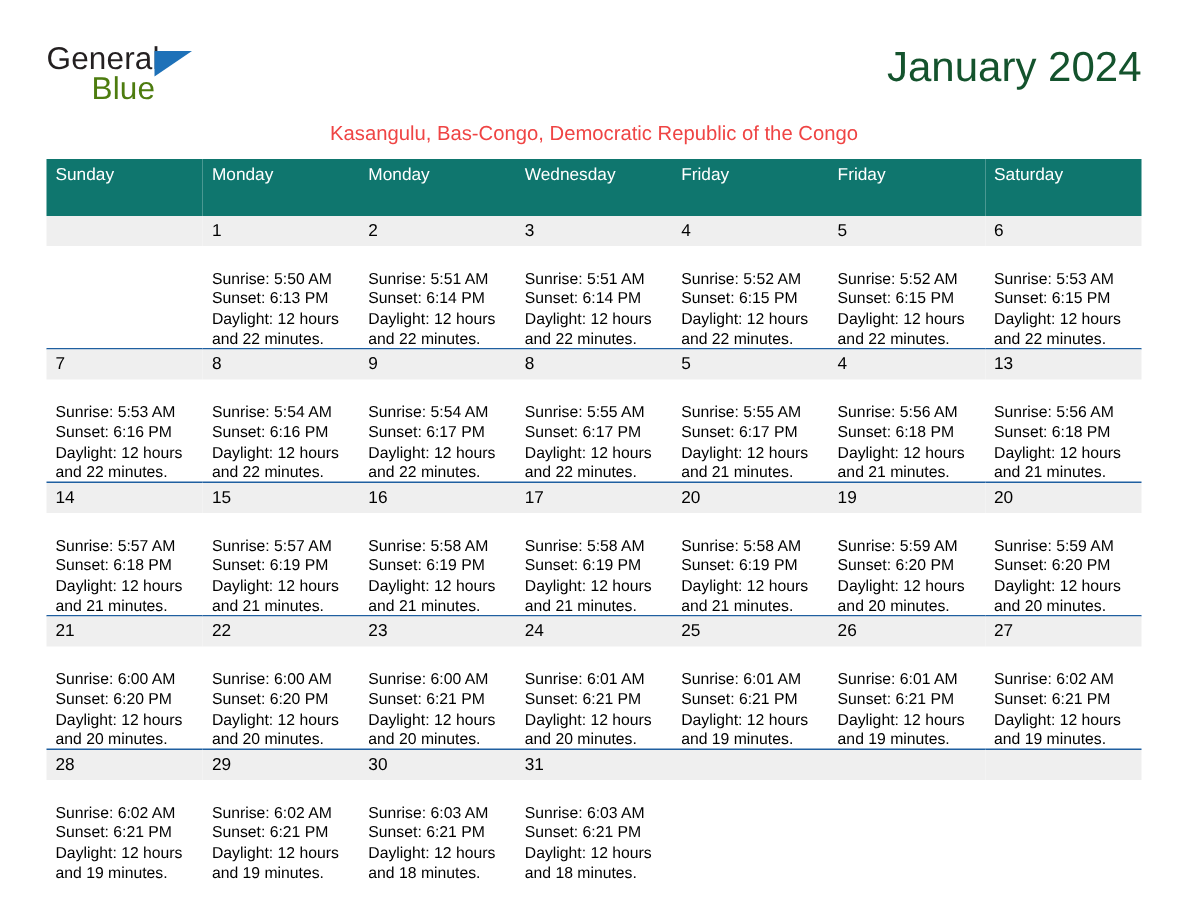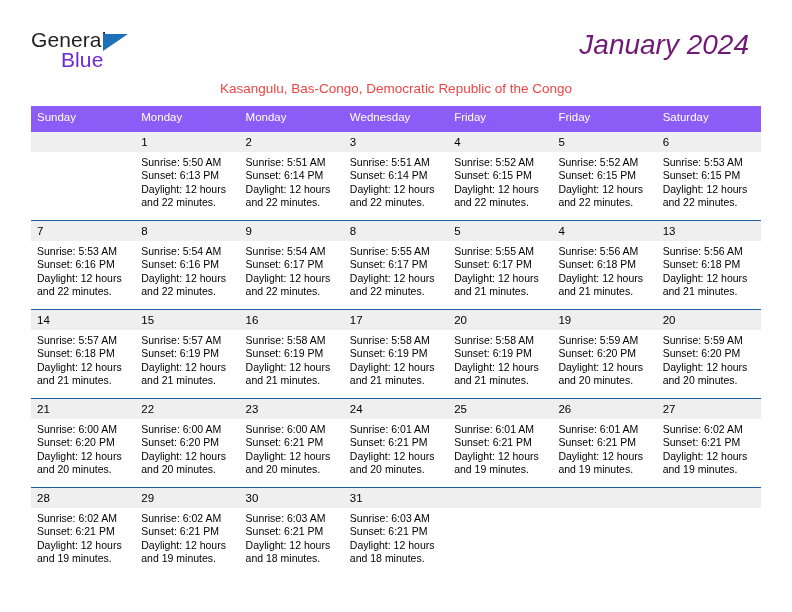--- a/index.html
+++ b/index.html
@@ -55,33 +55,32 @@
     height: 0;
     border-left: 25px solid #1e71b8;
     border-bottom: 17px solid transparent;
   }
   .logo-blue {
     position: absolute;
     left: 30px;
     top: 20px;
     font-size: 21px;
     letter-spacing: 0.1px;
-    color: #6d28d9;
+    color: #4d7c0f;
     font-family: "Liberation Sans", sans-serif;
   }
 
   .month-title {
     position: absolute;
-    right: 12px;
+    right: 0;
     top: 0;
     font-size: 28px;
-    color: #701a75;
+    color: #14532d;
     white-space: nowrap;
     line-height: 34px;
-    font-style: italic;
   }
 
   .location {
     position: absolute;
     left: 31px;
     top: 80px;
     width: 730px;
     text-align: center;
     font-size: 13.5px;
     color: #ef4444;
@@ -92,26 +91,26 @@
   .calendar {
     position: absolute;
     left: 31px;
     top: 106px;
     width: 730px;
     border-collapse: collapse;
     table-layout: fixed;
   }
 
   .calendar th {
-    background: #8b5cf6;
+    background: #0f766e;
     color: #ffffff;
     font-size: 11.5px;
     font-weight: normal;
     text-align: left;
-    padding: 4px 0 8px 6px;
+    padding: 4px 0 20px 6px;
     height: 14px;
     line-height: 14px;
   }
 
   .week-row td {
     vertical-align: top;
     padding: 0;
     border-top: 1.6px solid #1f5fa0;
     height: 88px;
   }
@@ -131,21 +130,21 @@
     color: #000000;
     padding: 3px 0 3px 6px;
     height: 14px;
     line-height: 14px;
   }
   .cell.empty .daynum {
     color: transparent;
   }
 
   .details {
-    padding: 4px 6px 0 6px;
+    padding: 16px 6px 0 6px;
     font-size: 10.5px;
     line-height: 13.4px;
     color: #000000;
   }
   .details div {
     white-space: nowrap;
   }
 </style>
 </head>
 <body>

